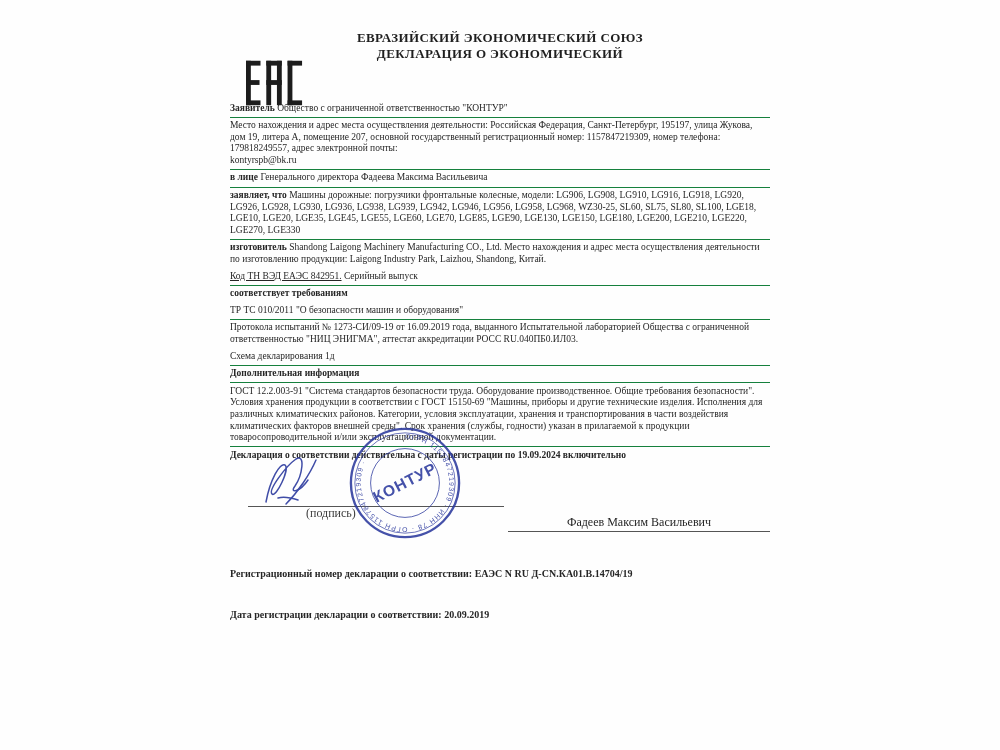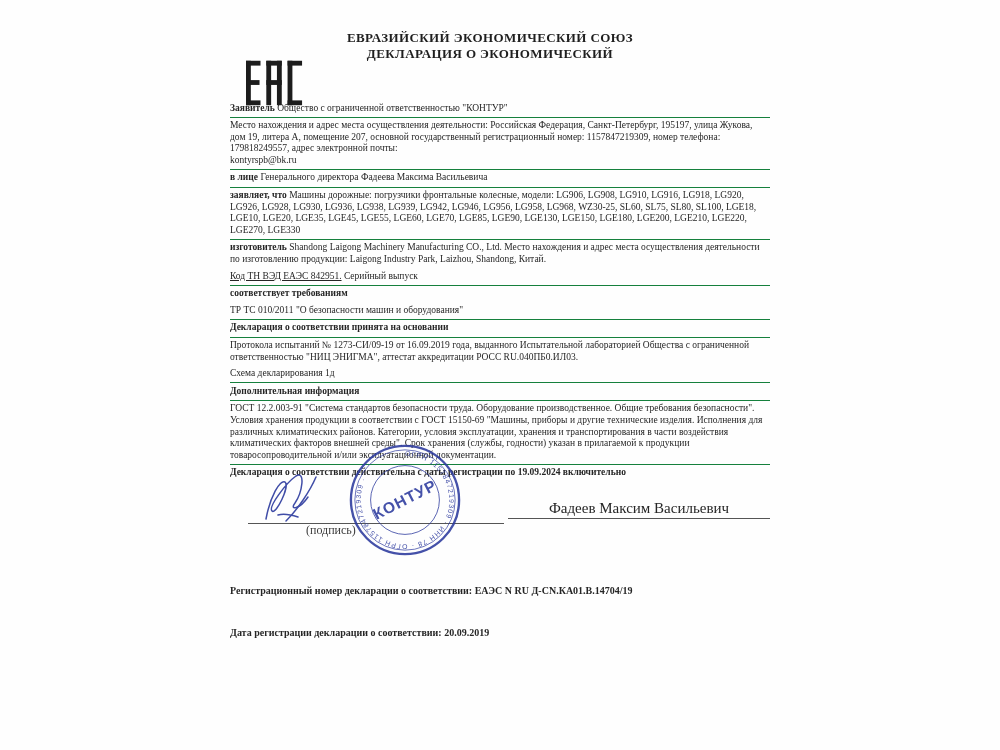--- a/index.html
+++ b/index.html
@@ -1,31 +1,31 @@
 <!DOCTYPE html>
 <html><head>
 <meta charset="utf-8">
 <style>
   html,body{margin:0;padding:0;background:#ffffff;}
   .page{position:relative;width:1000px;height:750px;background:#fefefe;overflow:hidden;
         font-family:"Liberation Serif", serif;color:#262626;}
-  .title{position:absolute;left:220px;top:30px;width:540px;text-align:center;
+  .title{position:absolute;left:230px;top:30px;width:540px;text-align:center;
          font-weight:bold;font-size:13px;line-height:16px;letter-spacing:.4px;color:#1f1f1f;}
   .eac{position:absolute;left:246px;top:60px;}
   .doc{position:absolute;left:230px;top:100px;width:540px;font-size:9.5px;line-height:11.6px;}
   .row{padding:2.5px 0;}
   .rule{border-bottom:1px solid #15803d;}
   .b{font-weight:bold;}
   .u{text-decoration:underline;}
   .email{display:block;}
   .sign-row{position:relative;height:74px;margin-top:2px;}
   .sig-seg{position:absolute;left:18px;top:40px;width:256px;border-top:1px solid #555;}
   .sig-seg .cap{display:block;margin-left:58px;margin-top:1px;font-size:12px;color:#3c3c3c;}
   .name-seg{position:absolute;left:278px;top:20px;width:262px;text-align:center;}
-  .name-seg .nm{font-size:15px;padding-bottom:3px;border-bottom:1px solid #555;}
+  .name-seg .nm{font-size:12px;padding-bottom:3px;border-bottom:1px solid #555;margin-top:31px;}
   .name-seg .cap{font-size:7px;color:#3c3c3c;margin-top:1px;}
   .signature-svg{position:absolute;left:26px;top:-14px;z-index:4;}
   .stamp-svg{position:absolute;left:116px;top:-42px;z-index:5;opacity:.88;}
   .footer-row{font-weight:bold;margin-top:26px;padding:2px 0;font-size:10px;}
 </style>
 </head>
 <body>
 
 <div class="page">
 
@@ -81,21 +81,20 @@
 
     <div class="row rule">
       <span class="u">Код ТН ВЭД ЕАЭС 842951.</span>
       <span>Серийный выпуск</span>
     </div>
 
     <div class="row b">соответствует требованиям</div>
 
     <div class="row rule">ТР ТС 010/2011 "О безопасности машин и оборудования"</div>
 
-    <div class="row rule b">Декларация о соответствии принята на основании</div>
 
     <div class="row">Протокола испытаний № 1273-СИ/09-19 от 16.09.2019 года, выданного Испытательной лабораторией Общества с ограниченной ответственностью "НИЦ ЭНИГМА", аттестат аккредитации РОСС RU.040ПБ0.ИЛ03.</div>
 
     <div class="row rule">Схема декларирования 1д</div>
 
     <div class="row rule b">Дополнительная информация</div>
 
     <div class="row rule">ГОСТ 12.2.003-91 "Система стандартов безопасности труда. Оборудование производственное. Общие требования безопасности". Условия хранения продукции в соответствии с ГОСТ 15150-69 "Машины, приборы и другие технические изделия. Исполнения для различных климатических районов. Категории, условия эксплуатации, хранения и транспортирования в части воздействия климатических факторов внешней среды". Срок хранения (службы, годности) указан в прилагаемой к продукции товаросопроводительной и/или эксплуатационной документации.</div>
 
     <div class="row b">Декларация о соответствии действительна с даты регистрации по 19.09.2024 включительно</div>

